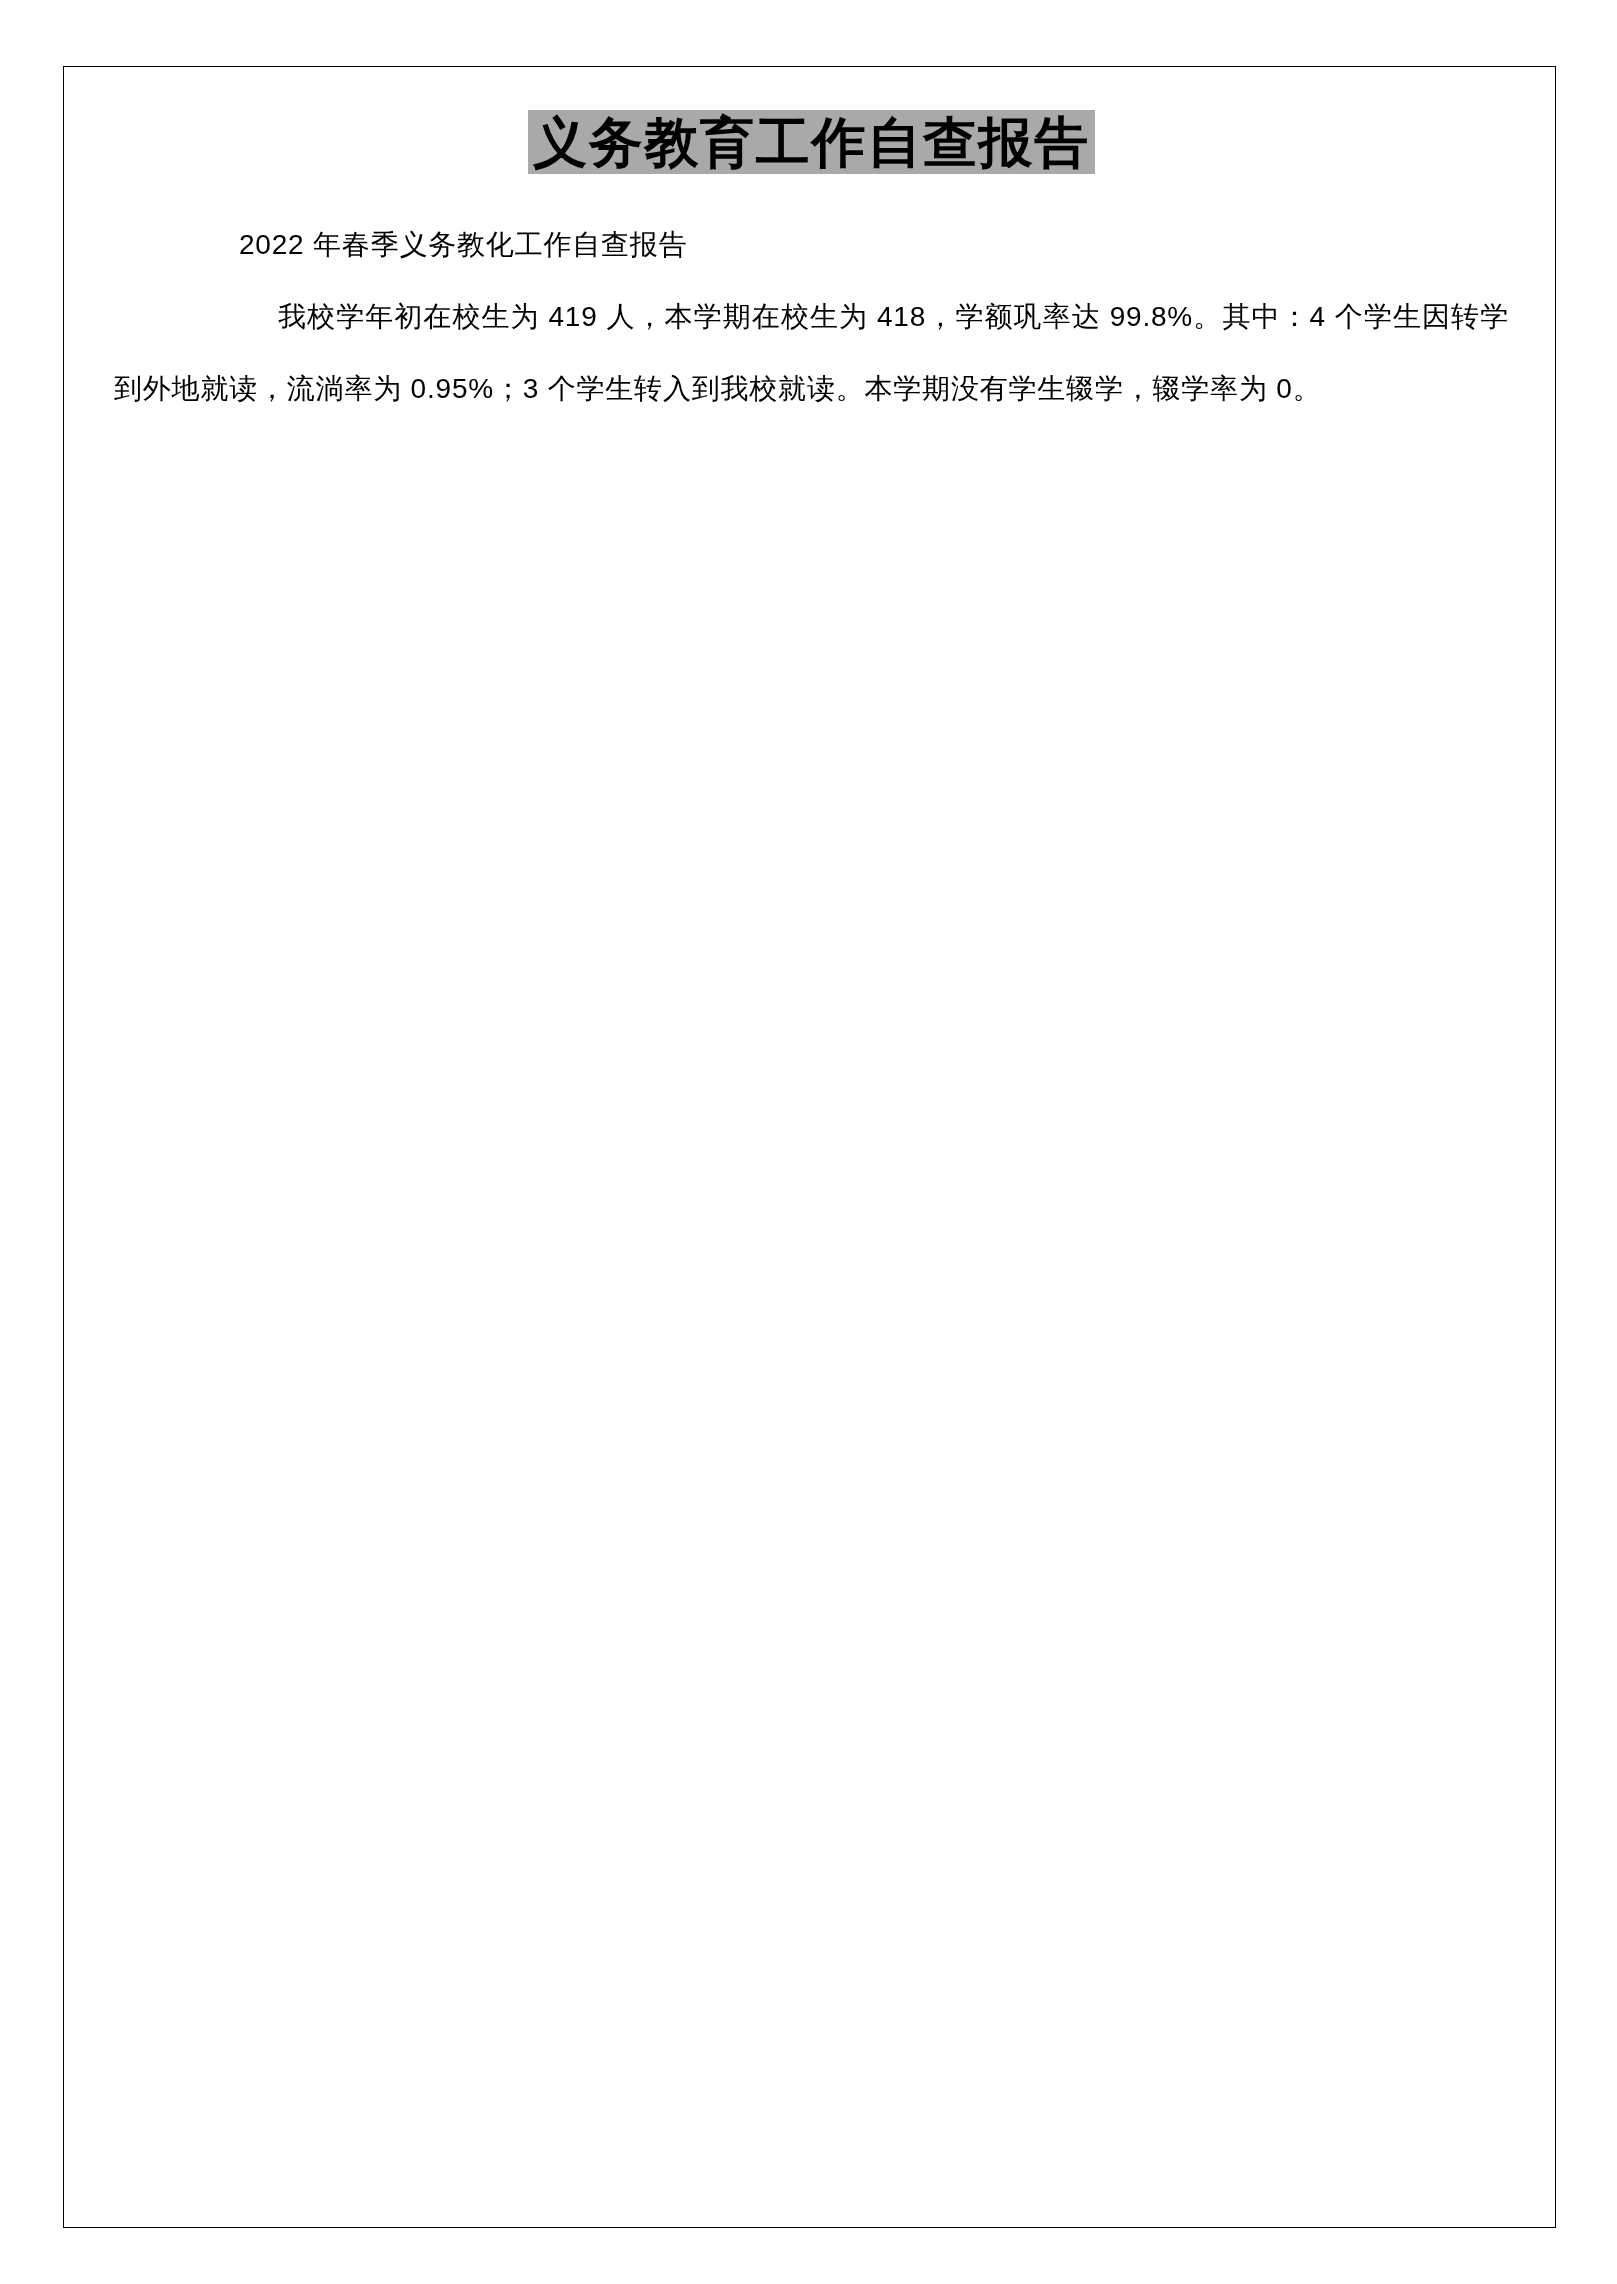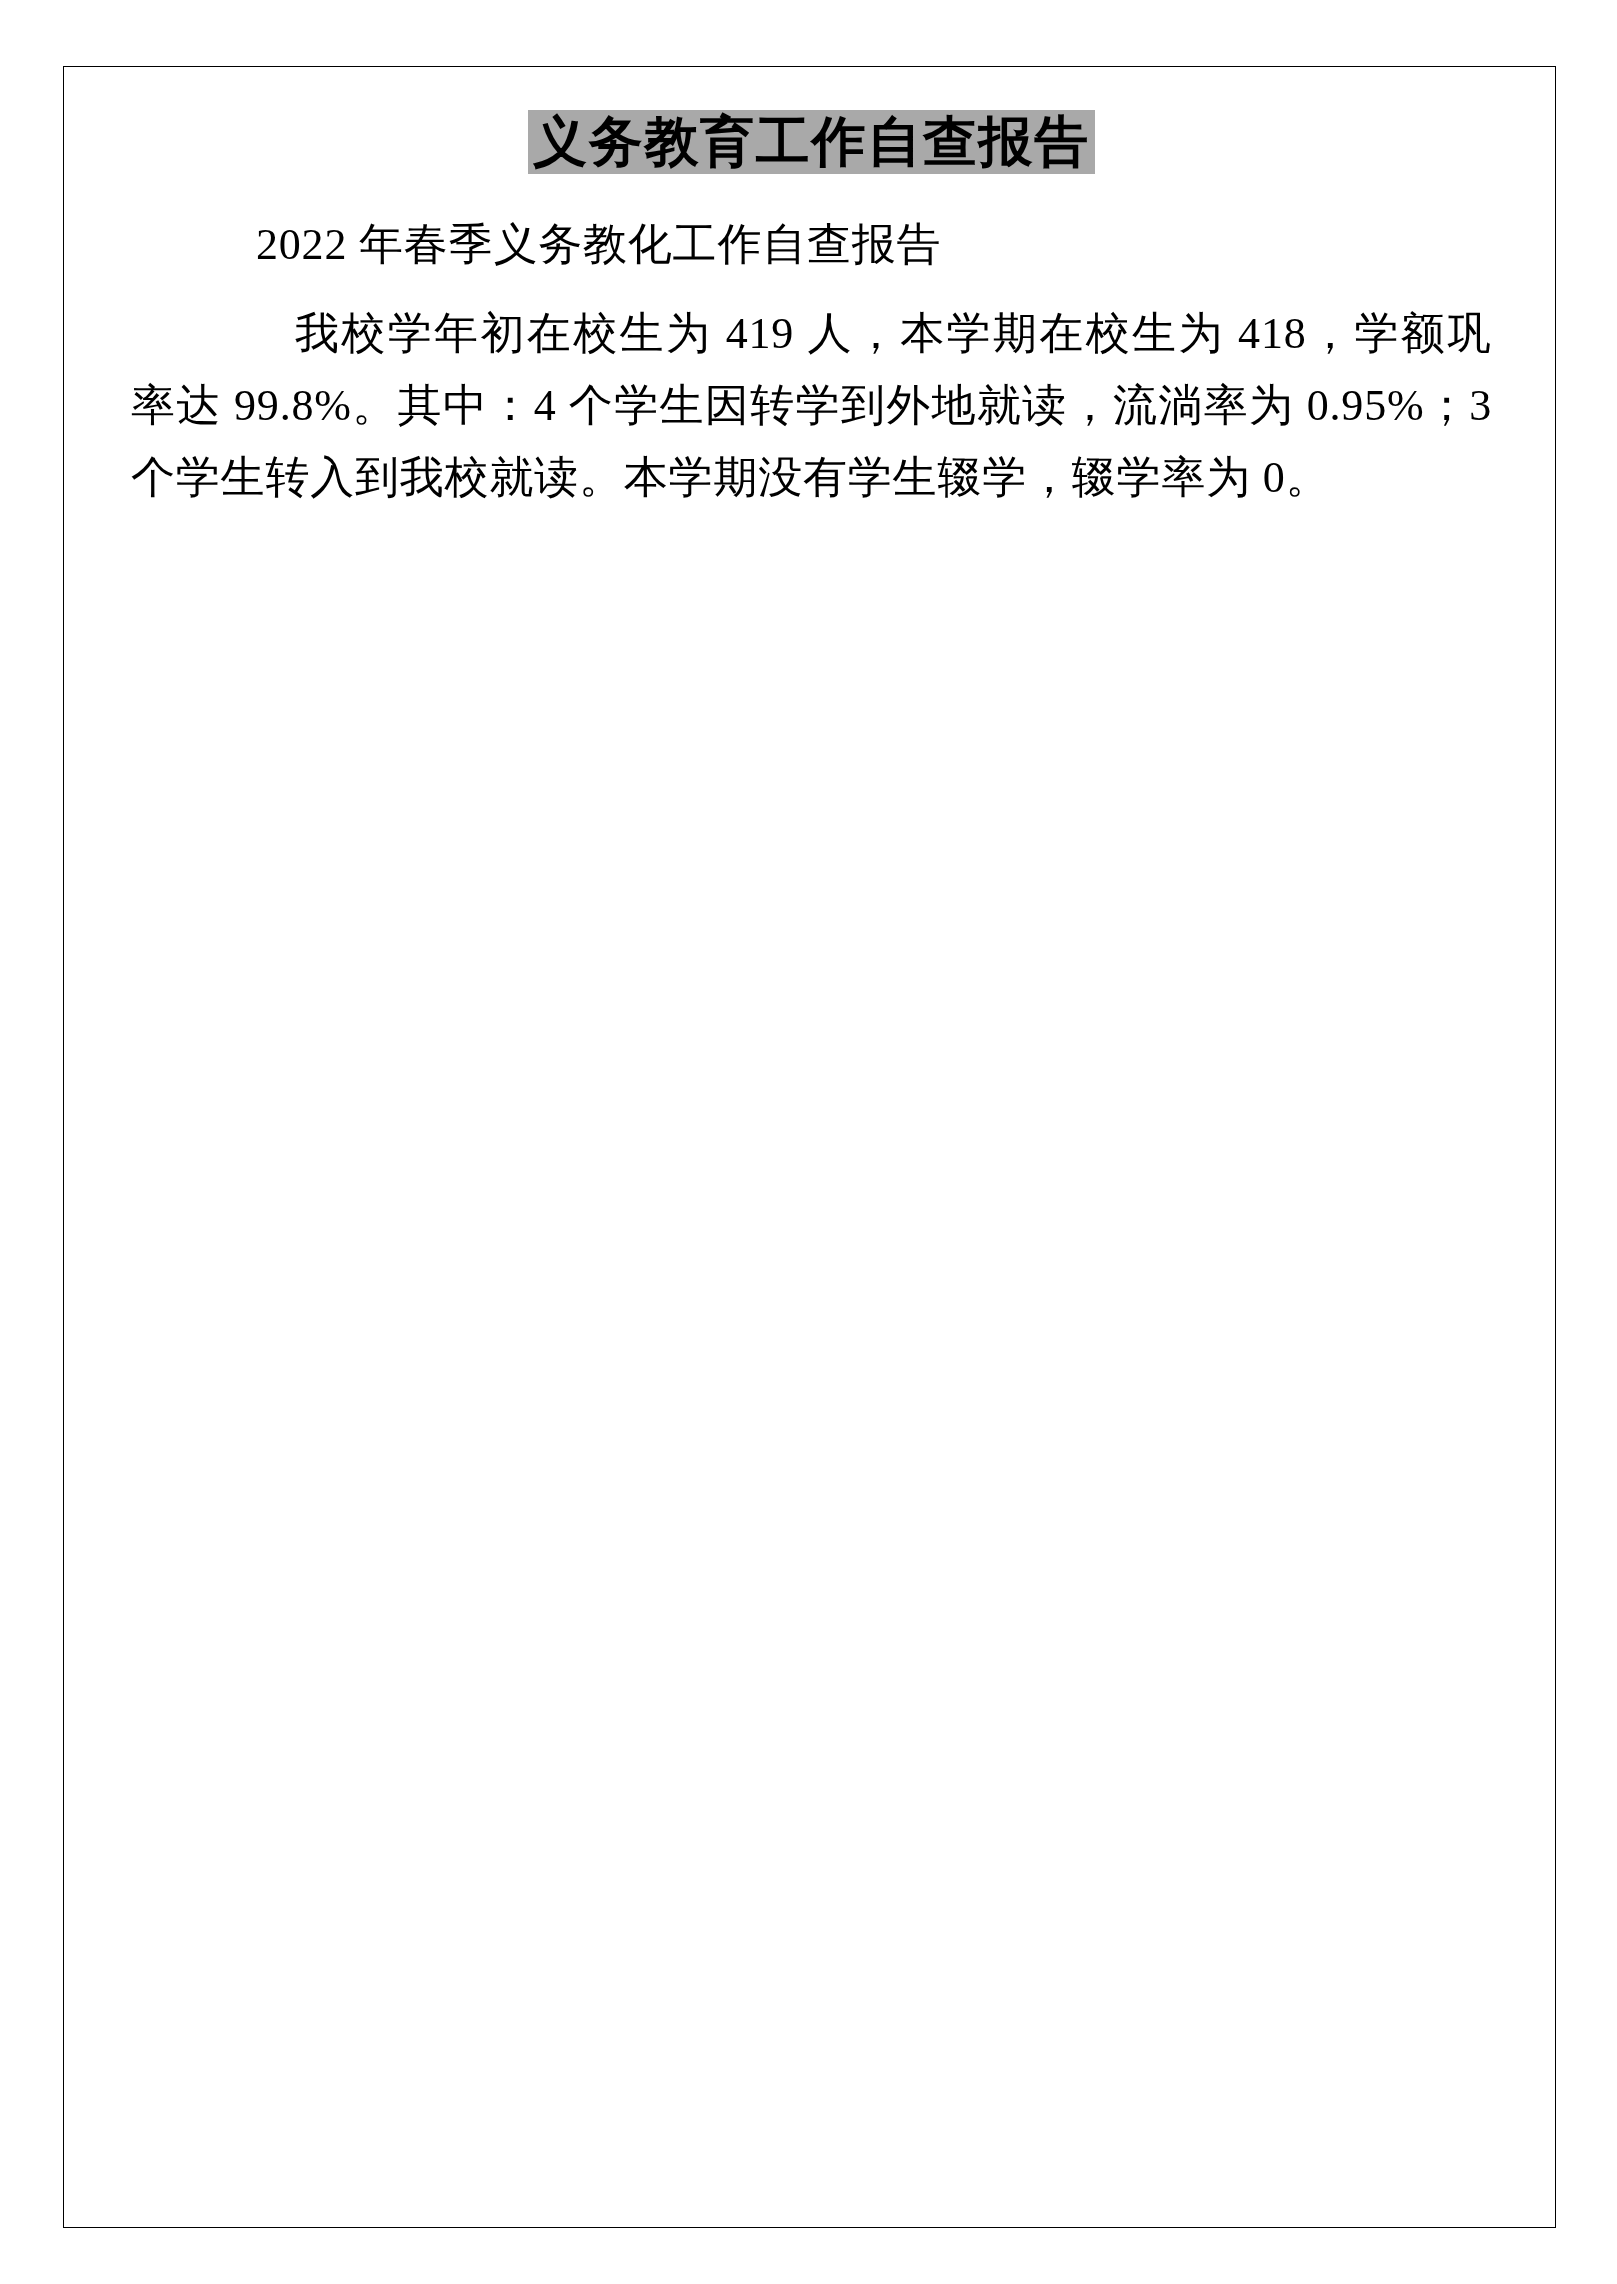--- a/index.html
+++ b/index.html
@@ -6,21 +6,21 @@
 
   html, body {
     background: #ffffff;
   }
 
   .page {
     position: relative;
     width: 1617px;
     height: 2284px;
     background: #ffffff;
-    font-family: Liberation Serif, serif;
+    font-family: Liberation Sans, sans-serif;
     color: #000000;
     overflow: hidden;
   }
 
   .page-border {
     position: absolute;
     left: 63px;
     top: 66px;
     right: 61px;
     bottom: 56px;
@@ -43,26 +43,26 @@
     margin-bottom: 35px;
     letter-spacing: 1.7px;
   }
 
   .doc-title .highlight {
     background: #a9a9a9;
     padding: 1.7px 5px;
   }
 
   .para {
-    font-size: 44px;
+    font-size: 28px;
     line-height: 72px;
     text-align: justify;
     text-justify: inter-ideograph;
     letter-spacing: 0.8px;
-    margin: 17px;
+    margin: 0;
   }
 
   .indent-sub {
     text-indent: 125px;
   }
 
   .indent-body {
     text-indent: 164px;
   }
 </style>

